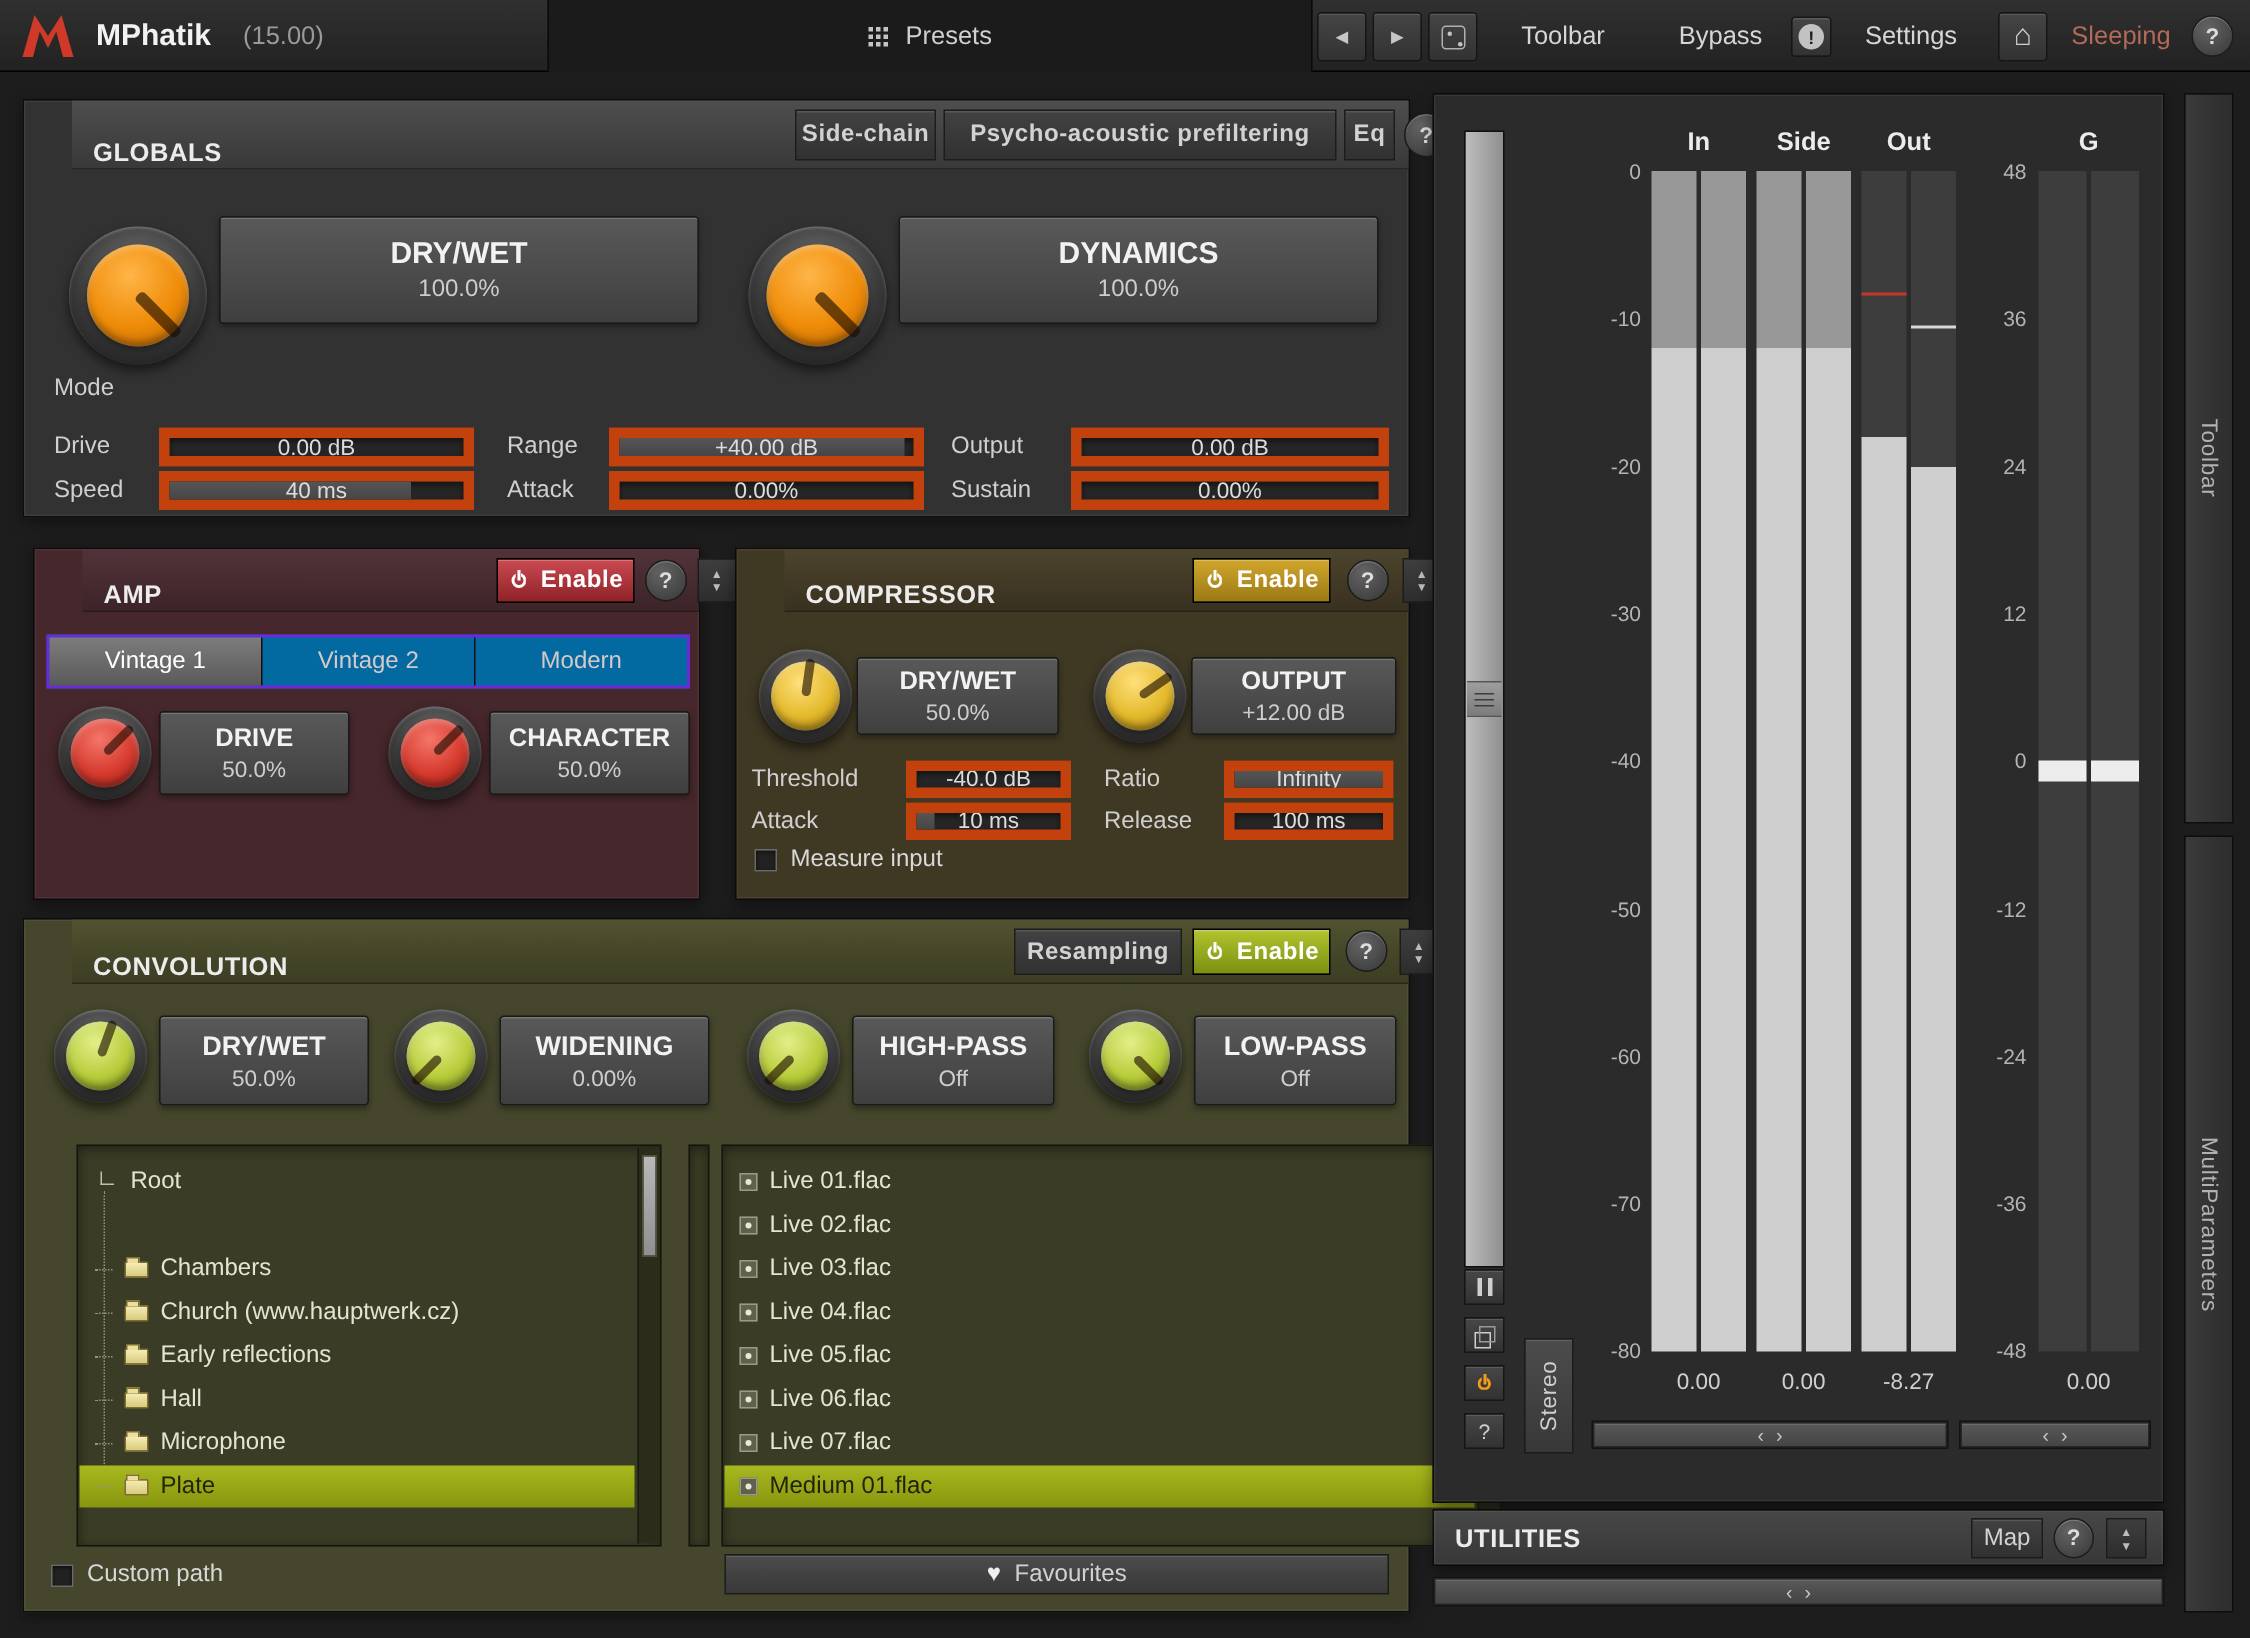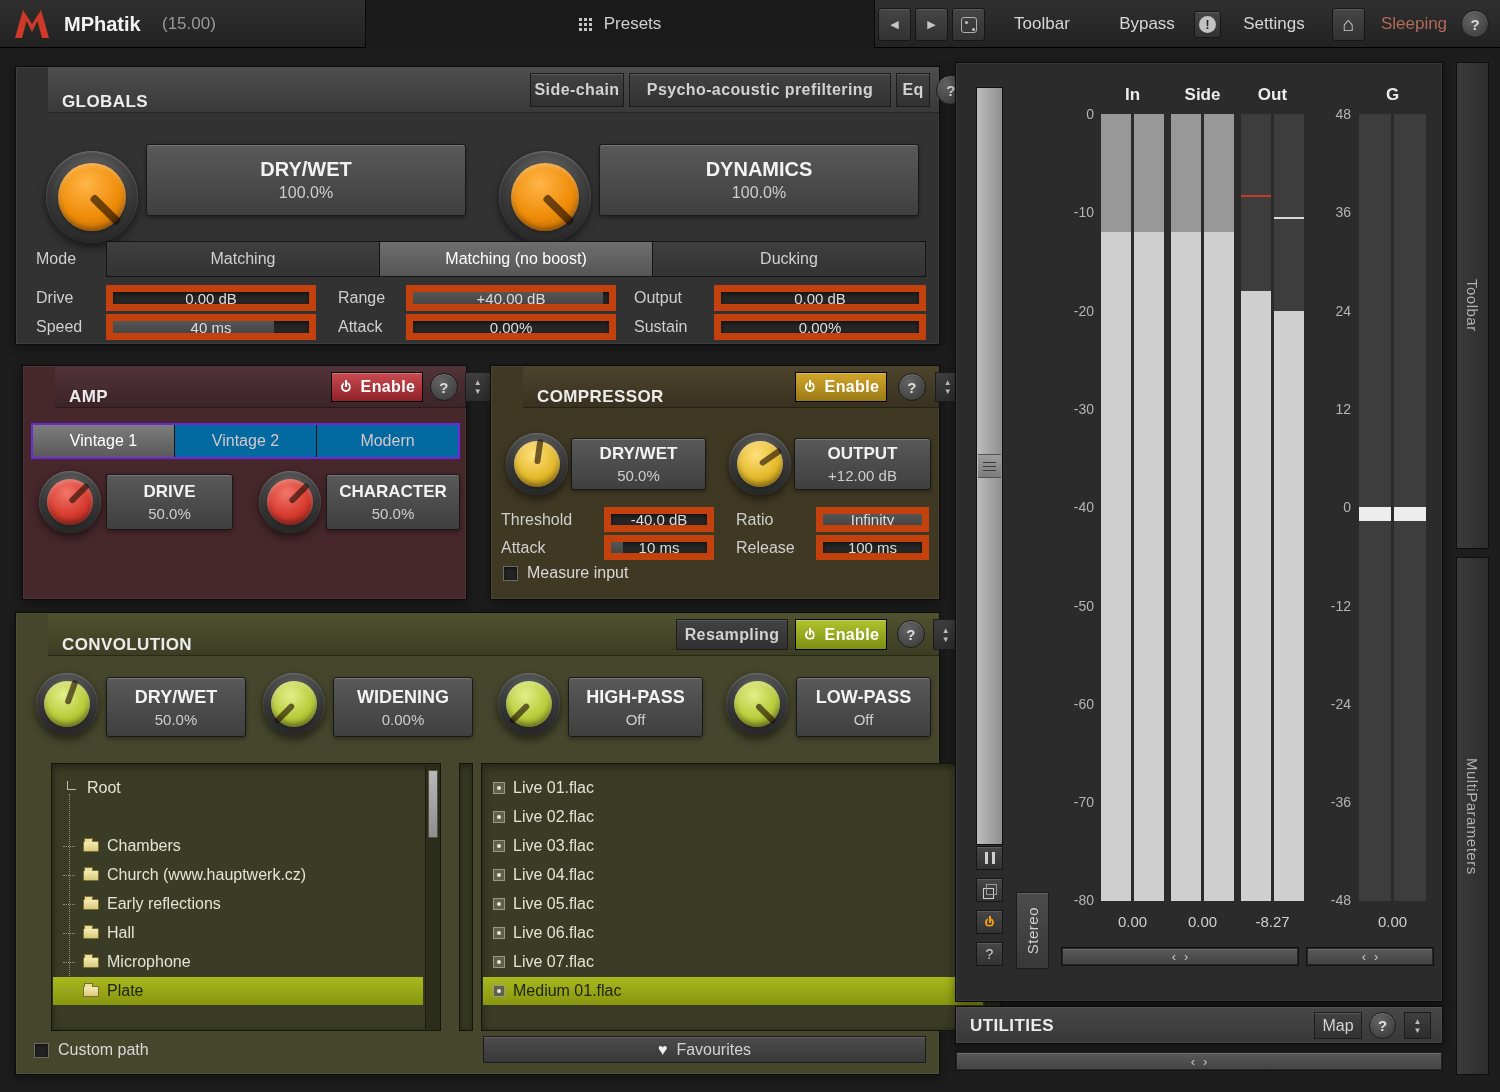--- a/index.html
+++ b/index.html
@@ -173,25 +173,20 @@
     </div>
     <div class="knob" style="left:483px;top:84px;width:92px;height:92px">
         <div class="cap cap-orange"></div>
         <div class="ptr" style="transform:rotate(135deg)"></div>
       </div>
     <div class="plate" style="left:583px;top:77px;width:320px;height:72px">
       <span class="t" style="font-size:20px">DYNAMICS</span>
       <span class="v" style="font-size:16px">100.0%</span>
     </div>
     <span class="flabel" style="left:20px;top:174px;height:36px">Mode</span>
-    <div class="modes" style="left:90px;top:174px;width:820px;height:36px">
-      <div class="mode">Matching</div>
-      <div class="mode sel">Matching (no boost)</div>
-      <div class="mode">Ducking</div>
-    </div>
     <span class="flabel" style="left:20px;top:218px;height:26px">Drive</span>
     <div class="vbox" style="left:90px;top:218px;width:210px;height:26px">
         <span>0.00 dB</span>
       </div>
     <span class="flabel" style="left:322px;top:218px;height:26px">Range</span>
     <div class="vbox" style="left:390px;top:218px;width:210px;height:26px">
         <div class="fill" style="width:97%"></div>
         <span>+40.00 dB</span>
       </div>
     <span class="flabel" style="left:618px;top:218px;height:26px">Output</span>

